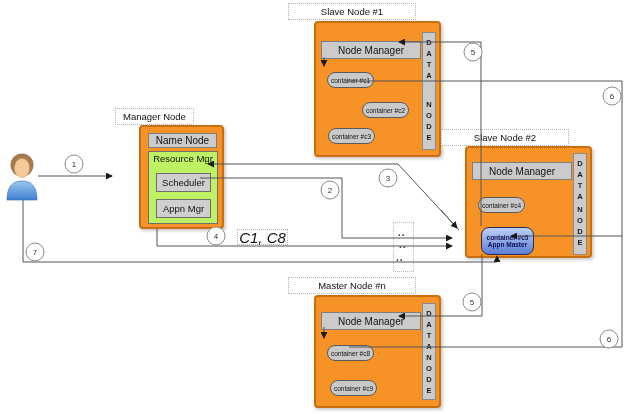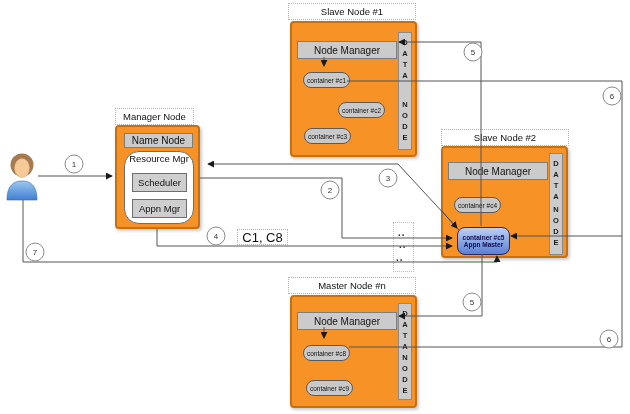--- a/index.html
+++ b/index.html
@@ -1,21 +1,21 @@
 <!DOCTYPE html>
 <html><head>
 <meta charset="utf-8">
 <style>
   * { box-sizing: border-box; margin: 0; padding: 0; }
   html,body { width:630px; height:414px; background:#ffffff;
               font-family:"Liberation Sans", sans-serif; color:#111; overflow:hidden; }
   .stage { position:relative; width:630px; height:414px; background:#fff; }
 
   .node { position:absolute; background:#F79226; border:2px solid #C96F0E;
-          border-radius:4px; box-shadow:1.5px 2px 3px rgba(110,110,110,.35); }
+          border-radius:4px; box-shadow:1.5px 2px 3px rgba(110,110,110,.35);margin-left:24px; }
   .node-title { position:absolute; background:#fff; border:1px dotted #b3b3b3;
           font-size:9.5px; display:flex; align-items:center; justify-content:center;
           white-space:nowrap; }
   .bar { position:absolute; background:#cbcbcb; border:1px solid #7d7d7d;
           display:flex; align-items:center; justify-content:center;
           font-size:10px; white-space:nowrap; }
   .pill { position:absolute; background:#c9c9c9; border:1px solid #5a5a5a;
           border-radius:8px; font-size:6.5px; display:flex; align-items:center;
           justify-content:center; white-space:nowrap; }
   .pill.blue { background:linear-gradient(#bccff6, #5d7fd6); border-color:#2a2a55;
@@ -25,21 +25,21 @@
           display:flex; flex-direction:column; align-items:center;
           justify-content:space-between; padding:5px 0; }
   .dn .w { writing-mode:vertical-lr; text-orientation:upright; font-size:7.5px;
           font-weight:bold; letter-spacing:2px; color:#1a1a1a; }
   .inner-box { position:absolute; background:#cfcfcf; border:1px solid #6e6e6e;
           font-size:9.5px; display:flex; align-items:center; justify-content:center;
           white-space:nowrap; }
   .rm-label { position:absolute; top:1px; left:0; width:100%; text-align:center;
           font-size:9.5px; }
   .float-label { position:absolute; background:#fff; border:1px dotted #b3b3b3;
-          font-size:13px; display:flex; align-items:center; justify-content:center; }
+          font-size:15px; display:flex; align-items:center; justify-content:center;font-style:italic; }
   .dots { position:absolute; font-size:10px; font-weight:bold; letter-spacing:1px;
           color:#333; line-height:6px; }
   .dots-box { position:absolute; border:1px dotted #bdbdbd; }
   svg.layer { position:absolute; left:0; top:0; z-index:5; pointer-events:none; }
   .userbox { position:absolute; left:4px; top:152px; width:36px; height:50px; }
 </style>
 </head>
 <body>
 
 <div class="stage">
@@ -66,21 +66,21 @@
       <span class="w">NODE</span>
     </div>
     <div class="pill" style="left:11px; top:49px; width:47px; height:16px;">container #c1</div>
     <div class="pill" style="left:46px; top:79px; width:47px; height:16px;">container #c2</div>
     <div class="pill" style="left:12px; top:105px; width:47px; height:16px;">container #c3</div>
   </div>
 
   <div class="node-title" style="left:115px; top:108px; width:79px; height:17px;">Manager Node</div>
   <div class="node" style="left:115px; top:125px; width:85px; height:104px;">
     <div class="bar" style="left:7px; top:6px; width:69px; height:15px; font-size:10px;">Name Node</div>
-    <div class="inner-box" style="left:7px; top:24px; width:70px; height:73px; background:#ffffff;border-radius:15px;">
+    <div class="inner-box" style="left:7px; top:24px; width:70px; height:73px; background:#bef264;">
       <span class="rm-label">Resource Mgr</span>
       <div class="inner-box" style="left:7px; top:21px; width:55px; height:19px;">Scheduler</div>
       <div class="inner-box" style="left:7px; top:47px; width:55px; height:19px;">Appn Mgr</div>
     </div>
   </div>
 
   <div class="node-title" style="left:441px; top:129px; width:128px; height:17px;">Slave Node #2</div>
   <div class="node" style="left:441px; top:146px; width:127px; height:112px;">
     <div class="bar" style="left:5px; top:14px; width:100px; height:18px;">Node Manager</div>
     <div class="dn" style="left:106px; top:5px; width:14px; height:102px;">

